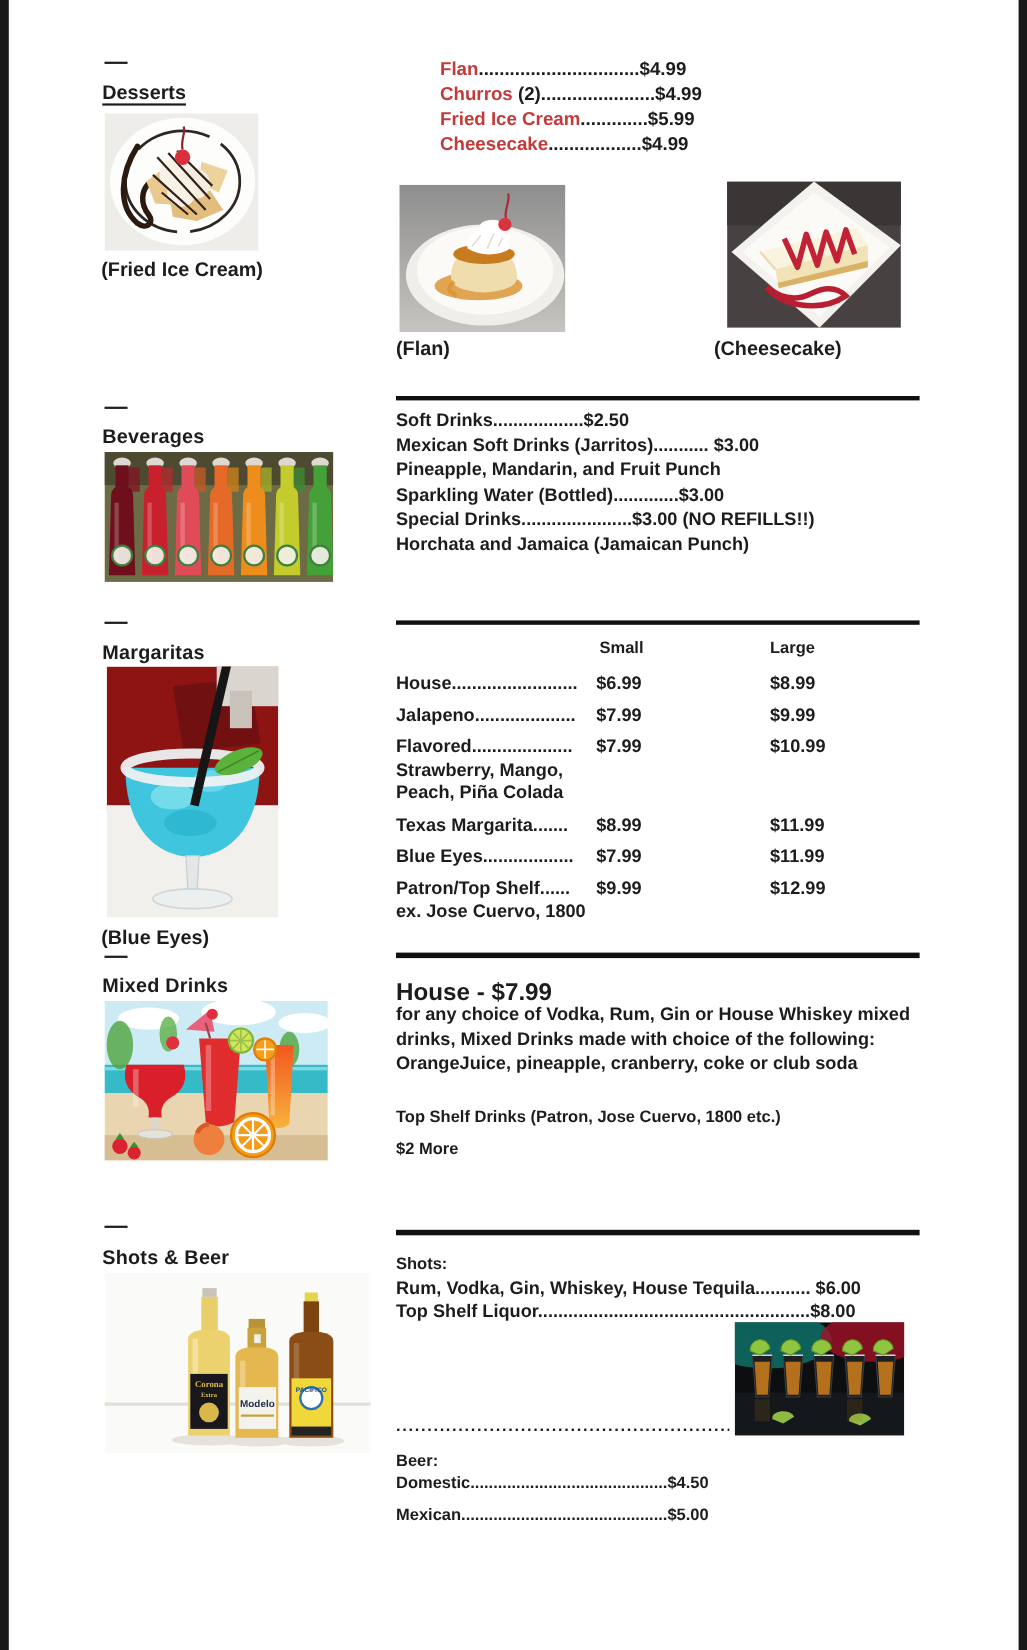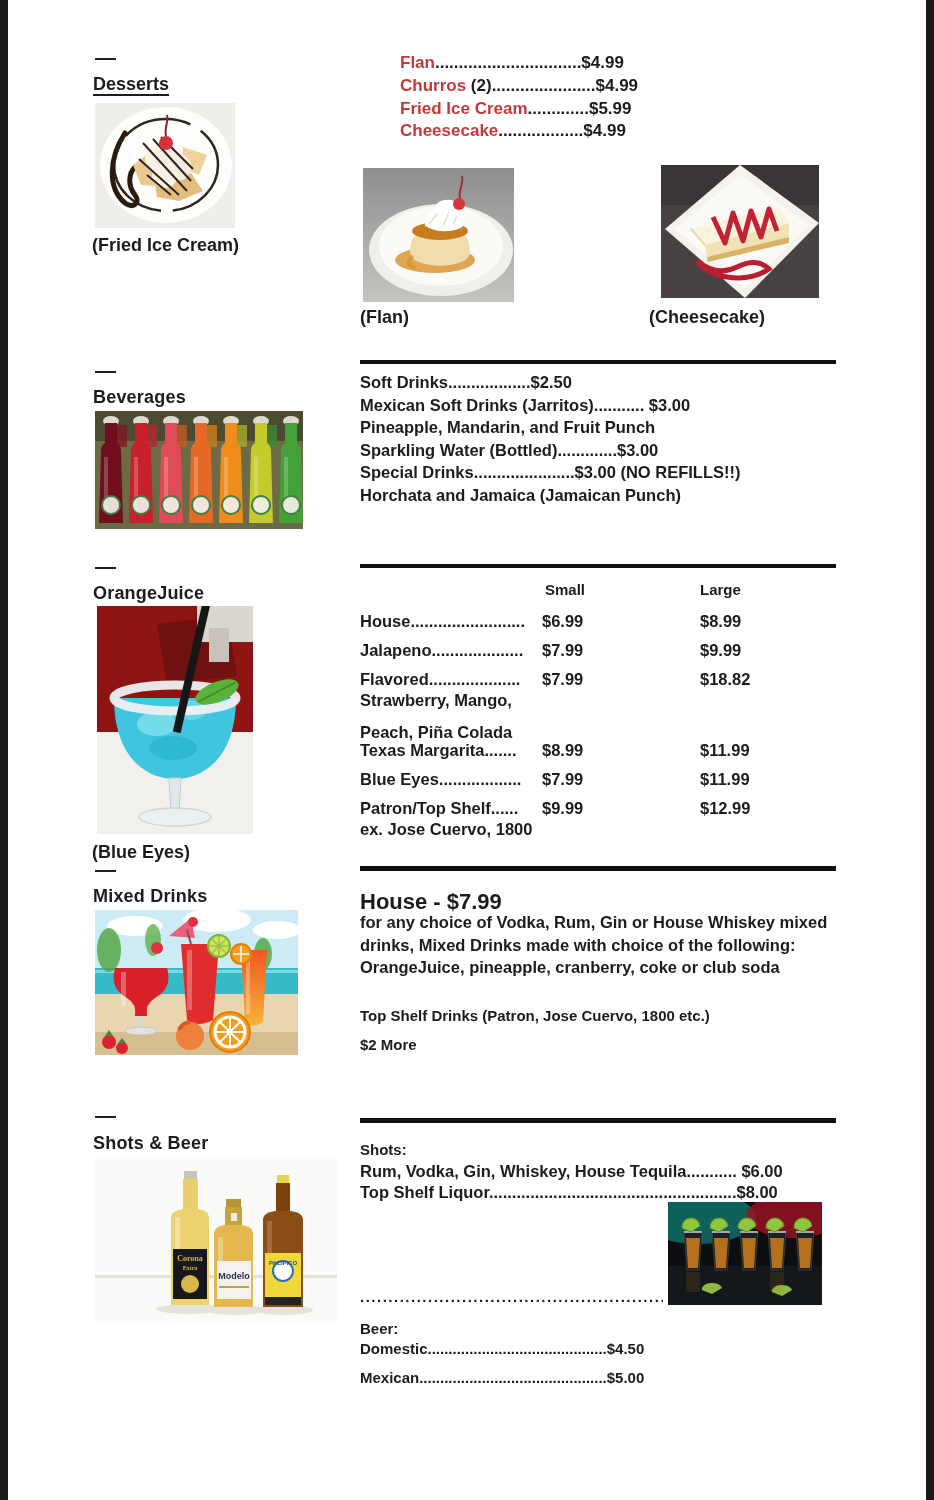--- a/index.html
+++ b/index.html
@@ -181,21 +181,21 @@
     <div>Soft Drinks..................$2.50</div>
     <div>Mexican Soft Drinks (Jarritos)........... $3.00</div>
     <div>Pineapple, Mandarin, and Fruit Punch</div>
     <div>Sparkling Water (Bottled).............$3.00</div>
     <div>Special Drinks......................$3.00 (NO REFILLS!!)</div>
     <div>Horchata and Jamaica (Jamaican Punch)</div>
   </div>
 
   <div class="rule" style="top:564px;"></div>
   <div class="t dash" style="left:95px;top:557px;">—</div>
-  <div class="t h" style="left:93px;top:583px;">OrangeJuice</div>
+  <div class="t h" style="left:93px;top:583px;">Margaritas</div>
 
   <div class="photo" style="left:97px;top:606px;width:156px;height:228px;">
     <svg viewBox="0 0 156 228">
       <rect width="156" height="130" fill="#8e1414"></rect>
       <polygon points="60,18 130,10 140,70 70,78" fill="#701010"></polygon>
       <rect x="100" y="0" width="56" height="36" fill="#d9d5cf"></rect>
       <rect x="112" y="22" width="20" height="34" fill="#c9c2ba"></rect>
       <rect x="0" y="126" width="156" height="102" fill="#f2f0ec"></rect>
       <path d="M17 92 C 17 150, 48 173, 78 173 C 108 173, 139 150, 139 92 Z" fill="#3fc6de"></path>
       <ellipse cx="60" cy="118" rx="20" ry="12" fill="#8ce4f0" opacity="0.7"></ellipse>
@@ -224,23 +224,23 @@
     <span class="mlarge" style="top:612px;">$8.99</span>
   </div>
   <div>
     <span class="mname" style="top:641px;">Jalapeno....................</span>
     <span class="msmall" style="top:641px;">$7.99</span>
     <span class="mlarge" style="top:641px;">$9.99</span>
   </div>
   <div>
     <span class="mname" style="top:670px;">Flavored....................</span>
     <span class="msmall" style="top:670px;">$7.99</span>
-    <span class="mlarge" style="top:670px;">$18.82</span>
+    <span class="mlarge" style="top:670px;">$10.99</span>
     <span class="mname" style="top:691px;">Strawberry, Mango,</span>
-    <span class="mname" style="top:711px;margin-top:12px;">Peach, Piña Colada</span>
+    <span class="mname" style="top:711px;">Peach, Piña Colada</span>
   </div>
   <div>
     <span class="mname" style="top:741px;">Texas Margarita.......</span>
     <span class="msmall" style="top:741px;">$8.99</span>
     <span class="mlarge" style="top:741px;">$11.99</span>
   </div>
   <div>
     <span class="mname" style="top:770px;">Blue Eyes..................</span>
     <span class="msmall" style="top:770px;">$7.99</span>
     <span class="mlarge" style="top:770px;">$11.99</span>

